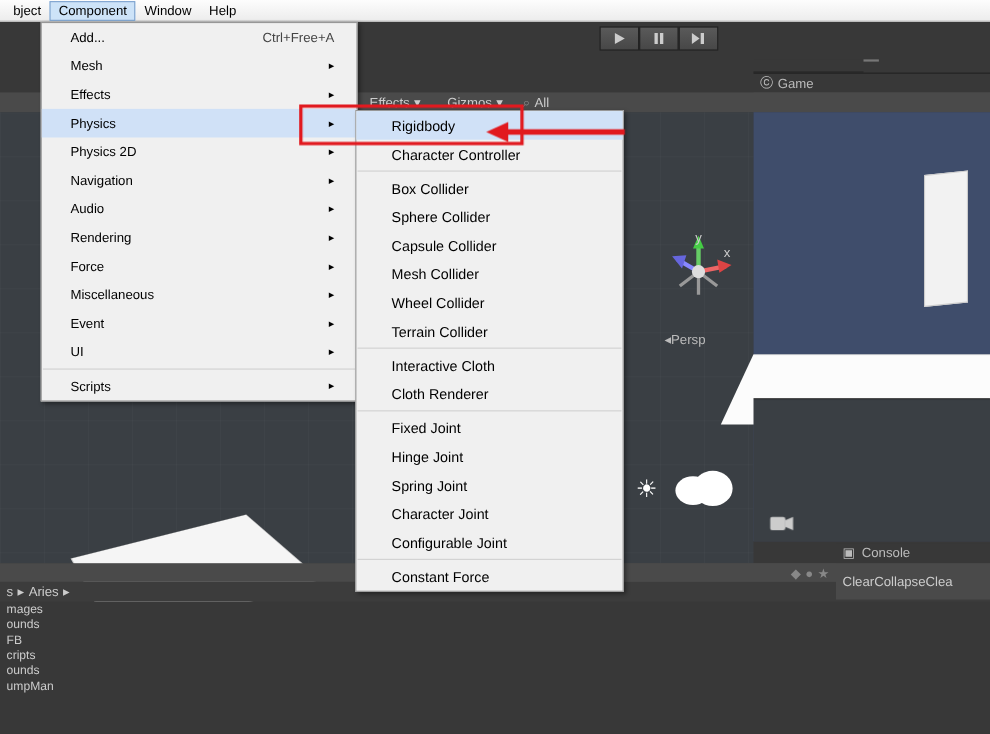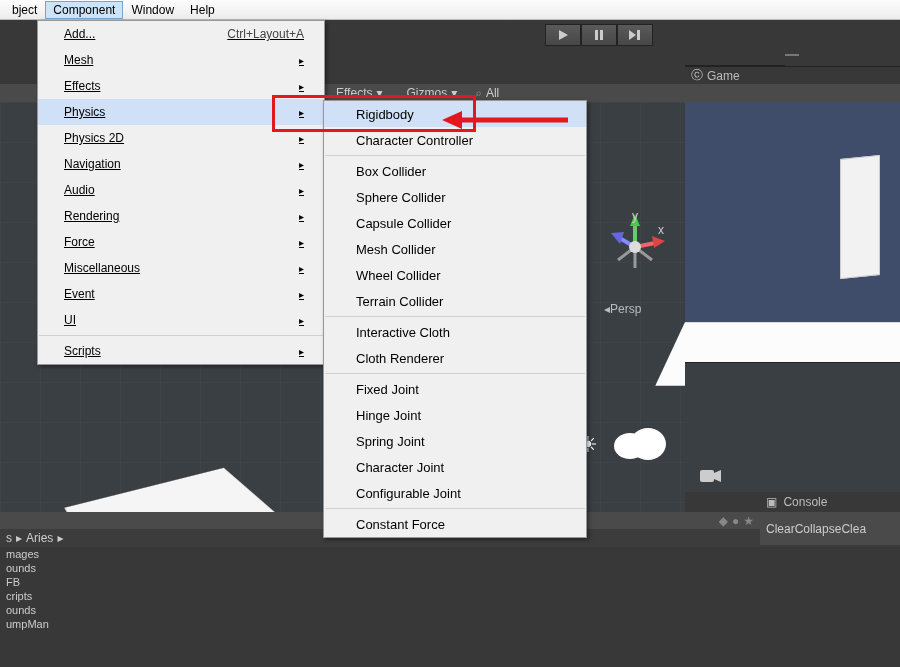--- a/index.html
+++ b/index.html
@@ -27,27 +27,27 @@
   .search-icon { margin-right:4px; color:#888;}
   .crumb-bar { position:absolute; top:529px; left:0; right:0; height:18px; background:#3c3c3c; display:flex; align-items:center; padding:0 6px; color:#ccc; font-size:11px;}
   .item-list { position:absolute; top:547px; left:0; width:330px; bottom:0; background:#383838; }
   .item-list .li { padding:1px 6px; color:#ccc; font-size:11px;}
 
   .icons-panel { position:absolute; top:512px; left:330px; width:430px; height:17px; background:#4a4a4a; display:flex; align-items:center; justify-content:flex-end; gap:4px; padding:0 6px; color:#888;}
   .console-head { position:absolute; top:494px; left:760px; right:0; height:18px; background:#383838; color:#bbb; padding:1px 6px; font-size:11px;}
   .console-sub { position:absolute; top:512px; left:760px; right:0; height:33px; background:#4a4a4a; color:#ccc; font-size:11px; display:flex; padding:0 6px; align-items:center;}
 
   .dropdown { position:absolute; top:20px; left:37px; width:288px; background:#f0f0f0; color:#000; border:1px solid #979797; box-shadow:2px 2px 4px rgba(0,0,0,0.4);}
-  .dd-item { display:flex; align-items:center; justify-content:space-between; padding:4px 20px 4px 26px; font-size:13px; height:26px;text-decoration:underline;}
+  .dd-item { display:flex; align-items:center; justify-content:space-between; padding:4px 20px 4px 26px; font-size:13px; height:26px;}
   .dd-item.selected { background:#d0e1f7; }
   .dd-item .arrow { font-size:10px;}
   .dd-sep { height:1px; background:#d0d0d0; margin:2px 1px;}
   .dd-short { color:#444;}
 
-  .submenu { position:absolute; top:100px; left:323px; width:264px; background:#f0f0f0; color:#000; border:1px solid #979797; box-shadow:2px 2px 4px rgba(0,0,0,0.4);}
+  .submenu { position:absolute; top:100px; left:323px; width:244px; background:#f0f0f0; color:#000; border:1px solid #979797; box-shadow:2px 2px 4px rgba(0,0,0,0.4);}
   .sm-item { padding:4px 20px 4px 32px; font-size:13px; height:26px; display:flex; align-items:center;}
   .sm-item.selected { background:#d0e1f7;}
   .sm-sep { height:1px; background:#d0d0d0; margin:2px 1px;}
 
   .highlight-box { position:absolute; top:95px; left:272px; width:204px; height:37px; border:3px solid #e1191f; pointer-events:none;}
   .arrow-svg { position:absolute; top:108px; left:440px; pointer-events:none;}
 
   .gizmo { position:absolute; top:110px; left:600px; width:64px; height:64px; }
   .persp-label { position:absolute; top:200px; left:604px; color:#bbb; font-size:11px;}
   .sun { position:absolute; top:330px; left:578px; color:#fff; font-size:22px;}
@@ -184,21 +184,21 @@
 </div>
 <div class="console-sub">
   <span>Clear</span>
   <span>Collapse</span>
   <span>Clea</span>
 </div>
 
 <div class="dropdown">
   <div class="dd-item">
     <span>Add...</span>
-    <span class="dd-short">Ctrl+Layout+A</span>
+    <span class="dd-short">Ctrl+Free+A</span>
   </div>
   <div class="dd-item">
       <span>Mesh</span>
       <span class="arrow">▸</span>
     </div>
   <div class="dd-item">
       <span>Effects</span>
       <span class="arrow">▸</span>
     </div>
   <div class="dd-item selected">

